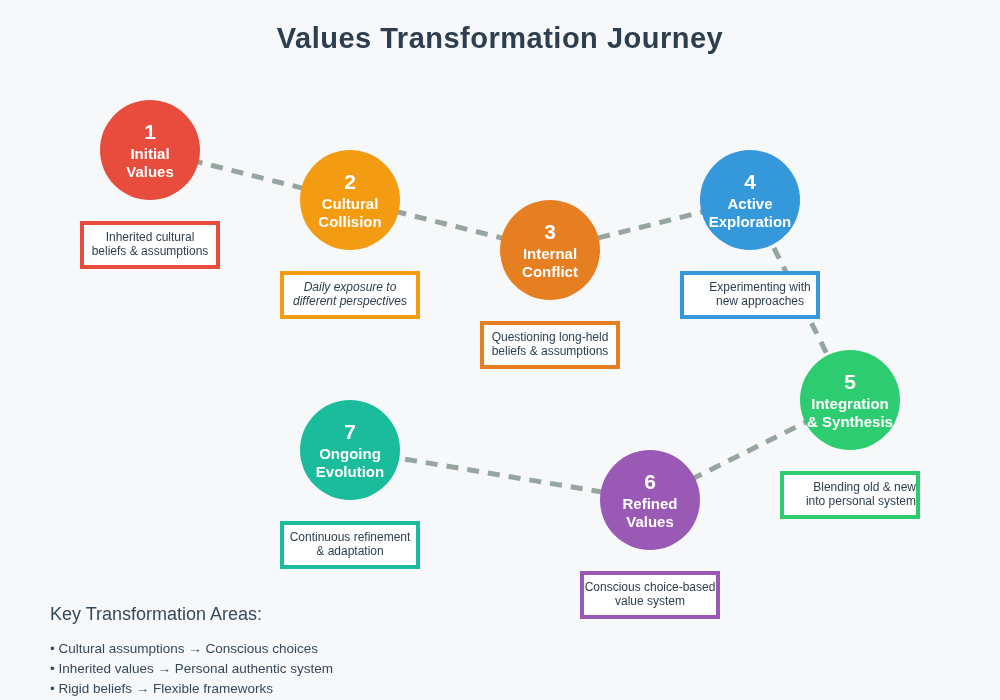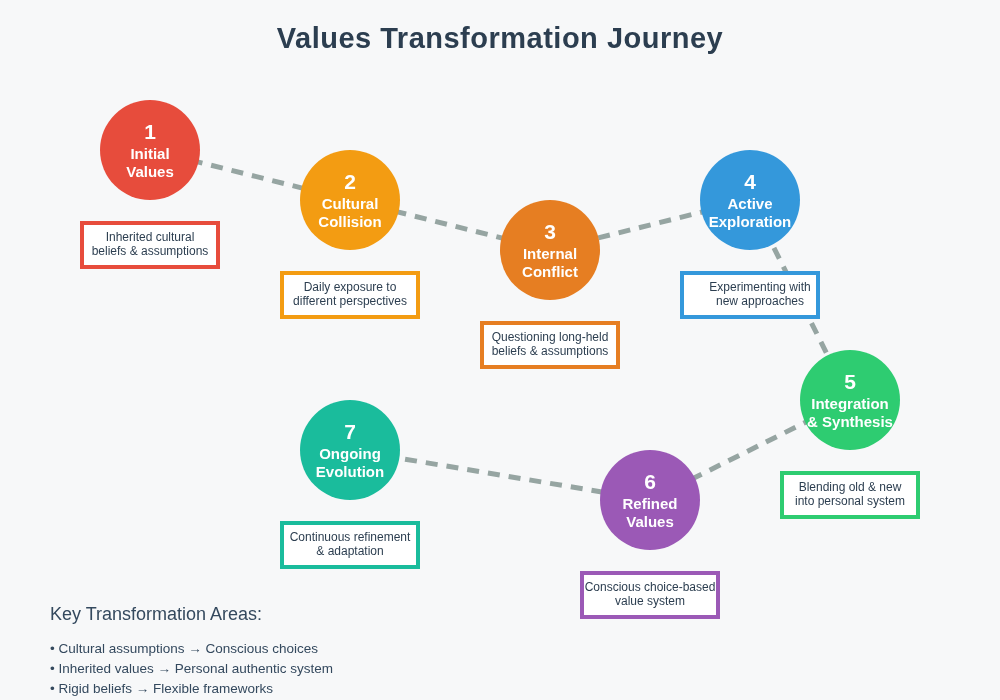--- a/index.html
+++ b/index.html
@@ -94,33 +94,33 @@
 <div class="title">Values Transformation Journey</div>
 
 <svg class="connectors">
   <polyline fill="none" stroke-width="5" stroke-dasharray="12 9" points="150,150 350,200 550,250 750,200 850,400 650,500 350,450" style="stroke: rgb(150, 165, 162);"></polyline>
 </svg>
 
 <div class="desc-box" style="left: 80px; top: 221px; border-color: rgb(231, 76, 60);">
   <span class="desc-line">Inherited cultural</span>
   <span class="desc-line">beliefs &amp; assumptions</span>
 </div>
-<div class="desc-box" style="left: 280px; top: 271px; border-color: rgb(243, 156, 18);">
+<div class="desc-box" style="left: 280px; top: 271px; border-color: rgb(243, 156, 18); font-style: italic;">
   <span class="desc-line">Daily exposure to</span>
   <span class="desc-line">different perspectives</span>
 </div>
 <div class="desc-box" style="left: 480px; top: 321px; border-color: rgb(230, 126, 34);">
   <span class="desc-line">Questioning long-held</span>
   <span class="desc-line">beliefs &amp; assumptions</span>
 </div>
 <div class="desc-box" style="left: 680px; top: 271px; border-color: rgb(52, 152, 219); padding-left: 20px;">
   <span class="desc-line">Experimenting with</span>
   <span class="desc-line">new approaches</span>
 </div>
-<div class="desc-box" style="left: 780px; top: 471px; border-color: rgb(46, 204, 113);">
+<div class="desc-box" style="left: 780px; top: 471px; border-color: rgb(46, 204, 113); text-align: right;">
   <span class="desc-line">Blending old &amp; new</span>
   <span class="desc-line">into personal system</span>
 </div>
 <div class="desc-box" style="left: 580px; top: 571px; border-color: rgb(155, 89, 182);">
   <span class="desc-line">Conscious choice-based</span>
   <span class="desc-line">value system</span>
 </div>
 <div class="desc-box" style="left: 280px; top: 521px; border-color: rgb(26, 188, 156);">
   <span class="desc-line">Continuous refinement</span>
   <span class="desc-line">&amp; adaptation</span>

